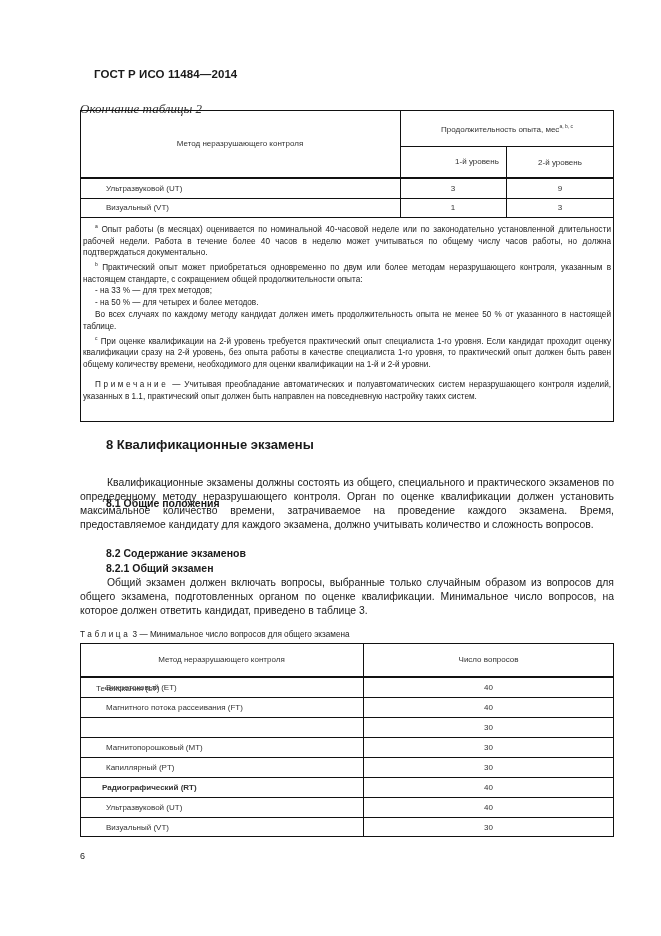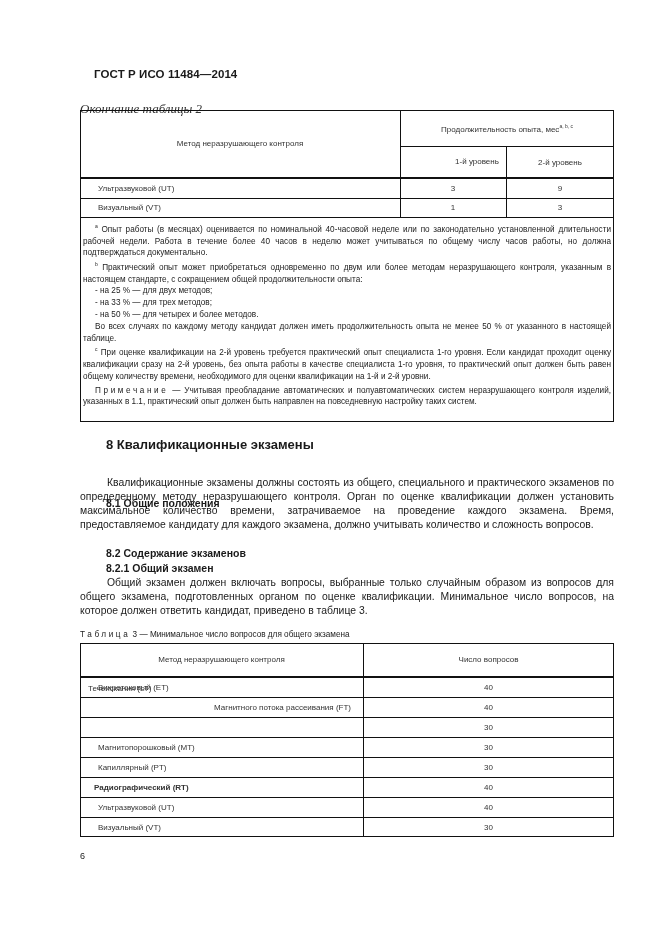--- a/index.html
+++ b/index.html
@@ -4,21 +4,21 @@
 <style>
   html, body { margin: 0; padding: 0; background: #ffffff; }
   body { width: 661px; height: 936px; position: relative; overflow: hidden;
          font-family: "Liberation Sans", sans-serif; color: #1a1a1a; }
   .abs { position: absolute; }
   .doc-header { left: 79px; top: 68px; font-size: 11.5px; font-weight: bold; letter-spacing: 0.1px; padding-left: 15px; }
   .caption-italic { left: 80px; top: 101px; font-size: 13px; font-style: italic; color: #333; font-family: Liberation Serif, serif; }
   .t { position: absolute; border: 1px solid #111; box-sizing: border-box; }
   .cell { position: absolute; font-size: 8px; color: #333; display: flex; align-items: center; box-sizing: border-box; }
   .center { justify-content: center; text-align: center; }
-  .left { padding-left: 18px; }
+  .left { padding-left: 18px; margin-left: 8px; }
   .hline { position: absolute; background: #111; height: 1px; }
   .vline { position: absolute; background: #111; width: 1px; }
   .note-p { font-size: 8.2px; line-height: 11.8px; color: #222; text-align: justify; margin: 0; }
   .indent { text-indent: 12px; }
   .sup { font-size: 5px; vertical-align: super; }
   .h1 { left: 106px; top: 437px; font-size: 13px; font-weight: bold; }
   .h2 { font-size: 10.5px; font-weight: bold; }
   .body-p { font-size: 10.4px; line-height: 14px; color: #1a1a1a; text-align: justify; margin: 0; }
   .tbl3-caption { left: 80px; top: 630px; font-size: 8.2px; color: #222; }
   .spaced { letter-spacing: 2.6px; }
@@ -67,26 +67,25 @@
 <div class="cell center" style="left:400px; top:198px; width:106px; height:19px;">
     <span>1</span>
   </div>
 <div class="cell center" style="left:506px; top:198px; width:108px; height:19px;">
     <span>3</span>
   </div>
 
 <div class="abs" style="left:83px; top:221px; width:528px;">
   <p class="note-p indent"><span class="sup">a</span> <span>Опыт работы (в месяцах) оценивается по номинальной 40-часовой неделе или по законодательно установленной длительности рабочей недели. Работа в течение более 40 часов в неделю может учитываться по общему числу часов работы, но должна подтверждаться документально.</span></p>
   <p class="note-p indent"><span class="sup">b</span> <span>Практический опыт может приобретаться одновременно по двум или более методам неразрушающего контроля, указанным в настоящем стандарте, с сокращением общей продолжительности опыта:</span></p>
-  <p class="note-p indent">- на 25 % — для двух методов;</p>
   <p class="note-p indent">- на 33 % — для трех методов;</p>
   <p class="note-p indent">- на 50 % — для четырех и более методов.</p>
   <p class="note-p indent">Во всех случаях по каждому методу кандидат должен иметь продолжительность опыта не менее 50 % от указанного в настоящей таблице.</p>
   <p class="note-p indent"><span class="sup">c</span> <span>При оценке квалификации на 2-й уровень требуется практический опыт специалиста 1-го уровня. Если кандидат проходит оценку квалификации сразу на 2-й уровень, без опыта работы в качестве специалиста 1-го уровня, то практический опыт должен быть равен общему количеству времени, необходимого для оценки квалификации на 1-й и 2-й уровни.</span></p>
-  <p class="note-p indent" style="margin-top:2px;"><span class="spaced">Примечание</span><span> — Учитывая преобладание автоматических и полуавтоматических систем неразрушающего контроля изделий, указанных в 1.1, практический опыт должен быть направлен на повседневную настройку таких систем.</span></p>
+  <p class="note-p indent" style="margin-top:8px;"><span class="spaced">Примечание</span><span> — Учитывая преобладание автоматических и полуавтоматических систем неразрушающего контроля изделий, указанных в 1.1, практический опыт должен быть направлен на повседневную настройку таких систем.</span></p>
 </div>
 
 <div class="abs h1">8  Квалификационные экзамены</div>
 <div class="abs h2" style="left:106px; top:462px;margin-top:35px;">8.1  Общие положения</div>
 <p class="abs body-p indent" style="left:80px; top:476px; width:534px; text-indent:27px;">Квалификационные экзамены должны состоять из общего, специального и практического экзаменов по определенному методу неразрушающего контроля. Орган по оценке квалификации должен установить максимальное количество времени, затрачиваемое на проведение каждого экзамена. Время, предоставляемое кандидату для каждого экзамена, должно учитывать количество и сложность вопросов.</p>
 <div class="abs h2" style="left:106px; top:547px;">8.2  Содержание экзаменов</div>
 <div class="abs h2" style="left:106px; top:562px;">8.2.1  Общий экзамен</div>
 <p class="abs body-p" style="left:80px; top:576px; width:534px; text-indent:27px;">Общий экзамен должен включать вопросы, выбранные только случайным образом из вопросов для общего экзамена, подготовленных органом по оценке квалификации. Минимальное число вопросов, на которое должен ответить кандидат, приведено в таблице 3.</p>
 
 <div class="abs tbl3-caption"><span class="spaced">Таблица</span><span> 3 — Минимальное число вопросов для общего экзамена</span></div>
@@ -103,21 +102,21 @@
   </div>
 
 <div id="t3rows">
     <div class="cell left" style="left: 80px; top: 677px; width: 283px; height: 20px;">
       <span>Вихретоковый (ET)</span>
     </div>
     <div class="cell center" style="left: 363px; top: 677px; width: 251px; height: 20px;">
       <span>40</span>
     </div>
     <div class="hline" style="left: 80px; top: 697px; width: 534px;"></div>
-    <div class="cell left" style="left: 68px; top: 697px; width: 283px; height: 20px; justify-content: flex-end;">
+    <div class="cell left" style="left: 80px; top: 697px; width: 283px; height: 20px;">
       <span>Магнитного потока рассеивания (FT)</span>
     </div>
     <div class="cell center" style="left: 363px; top: 697px; width: 251px; height: 20px;">
       <span>40</span>
     </div>
     <div class="hline" style="left: 80px; top: 717px; width: 534px;"></div>
     <div class="cell left" style="left: 80px; top: 678px; width: 283px; height: 20px; padding-left: 8px;">
       <span>Течеискания (LT)</span>
     </div>
     <div class="cell center" style="left: 363px; top: 717px; width: 251px; height: 20px;">

